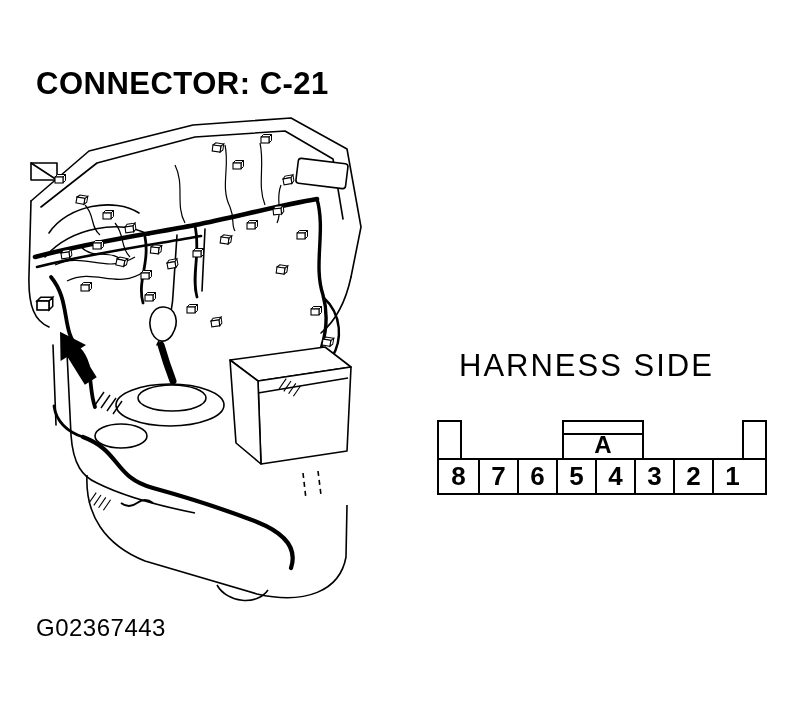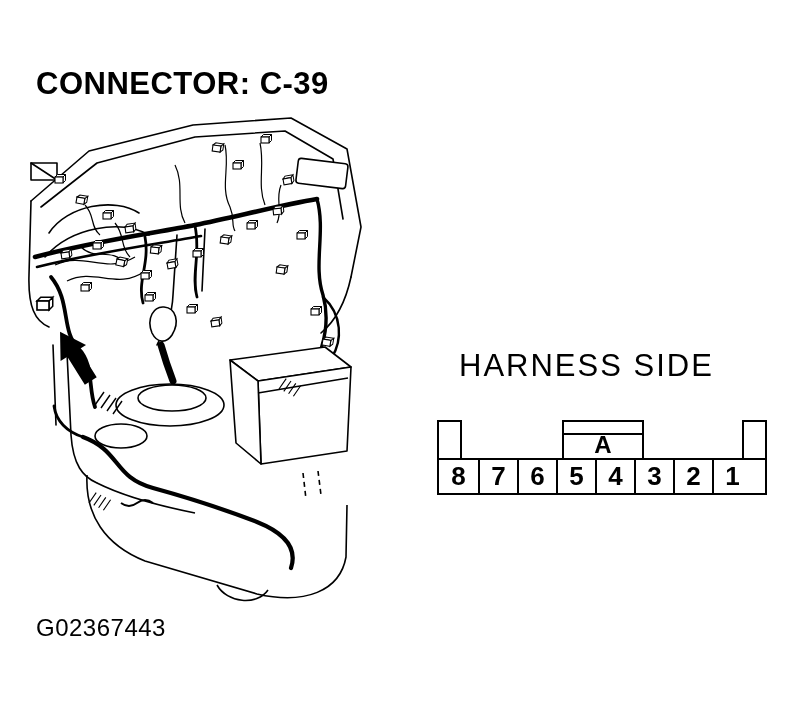--- a/index.html
+++ b/index.html
@@ -100,21 +100,21 @@
     top: 614px;
     font-size: 24px;
     letter-spacing: 0.5px;
   }
 </style>
 </head>
 <body>
 
 <div class="page">
 
-  <h1 class="title">CONNECTOR: C-39</h1>
+  <h1 class="title">CONNECTOR: C-21</h1>
 
   <div class="illustration">
     <svg viewBox="0 0 380 515" width="380" height="515">
       <defs>
         <g id="conn">
           <path d="M0,0 L2.5,-2.5 L10.5,-2.5 L8,0 Z M8,0 L10.5,-2.5 L10.5,3.5 L8,6 Z" fill="#fff" stroke="#000" stroke-width="1"></path>
           <rect x="0" y="0" width="8" height="6" fill="#fff" stroke="#000" stroke-width="1.1"></rect>
         </g>
         <g id="hatch">
           <path d="M0,0 l9,-13 M6,3 l9,-13 M12,6 l9,-13 M18,9 l9,-13" stroke="#000" stroke-width="1.4" fill="none"></path>

